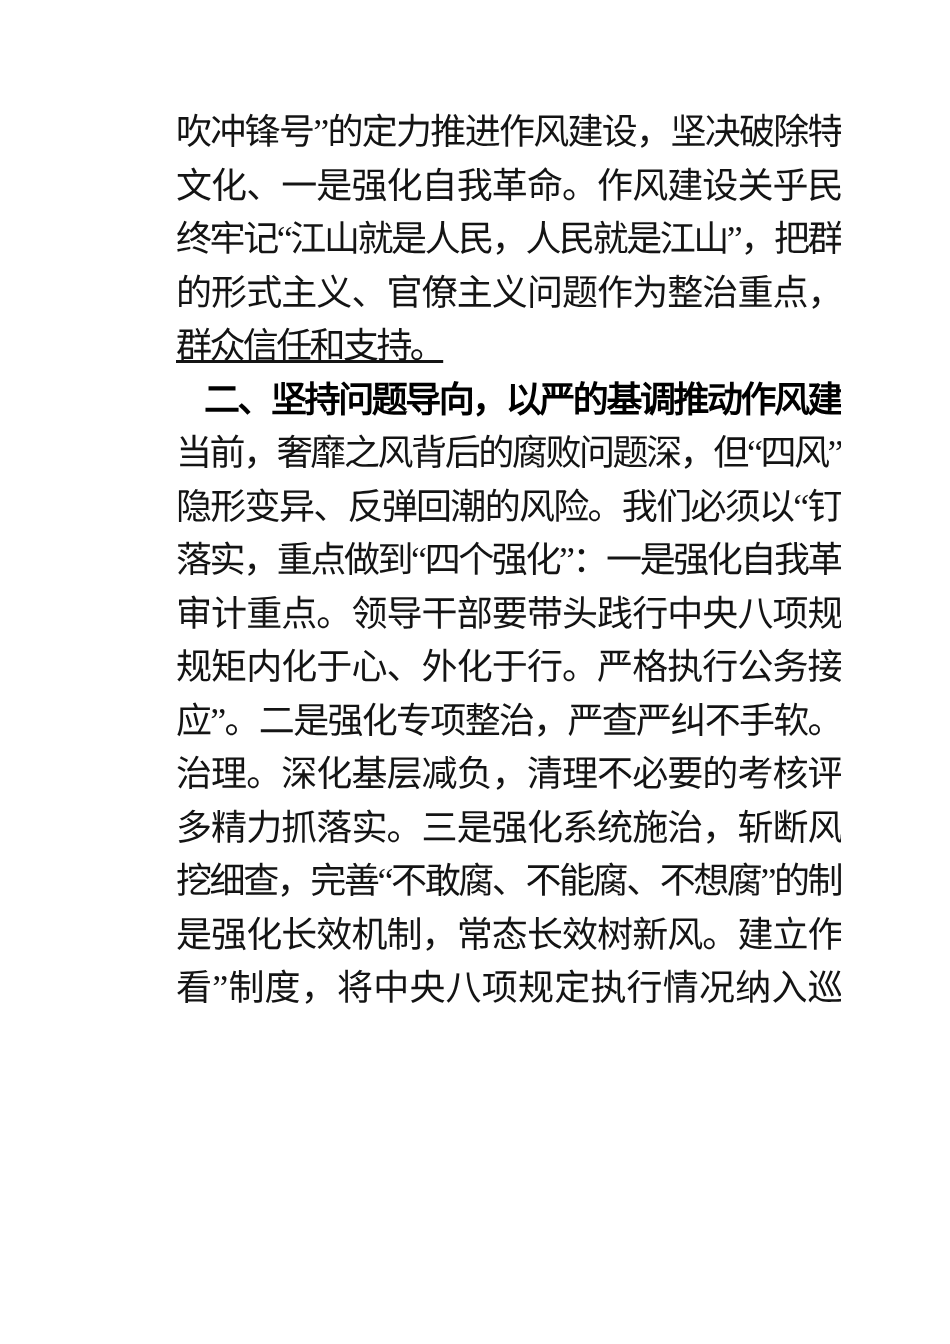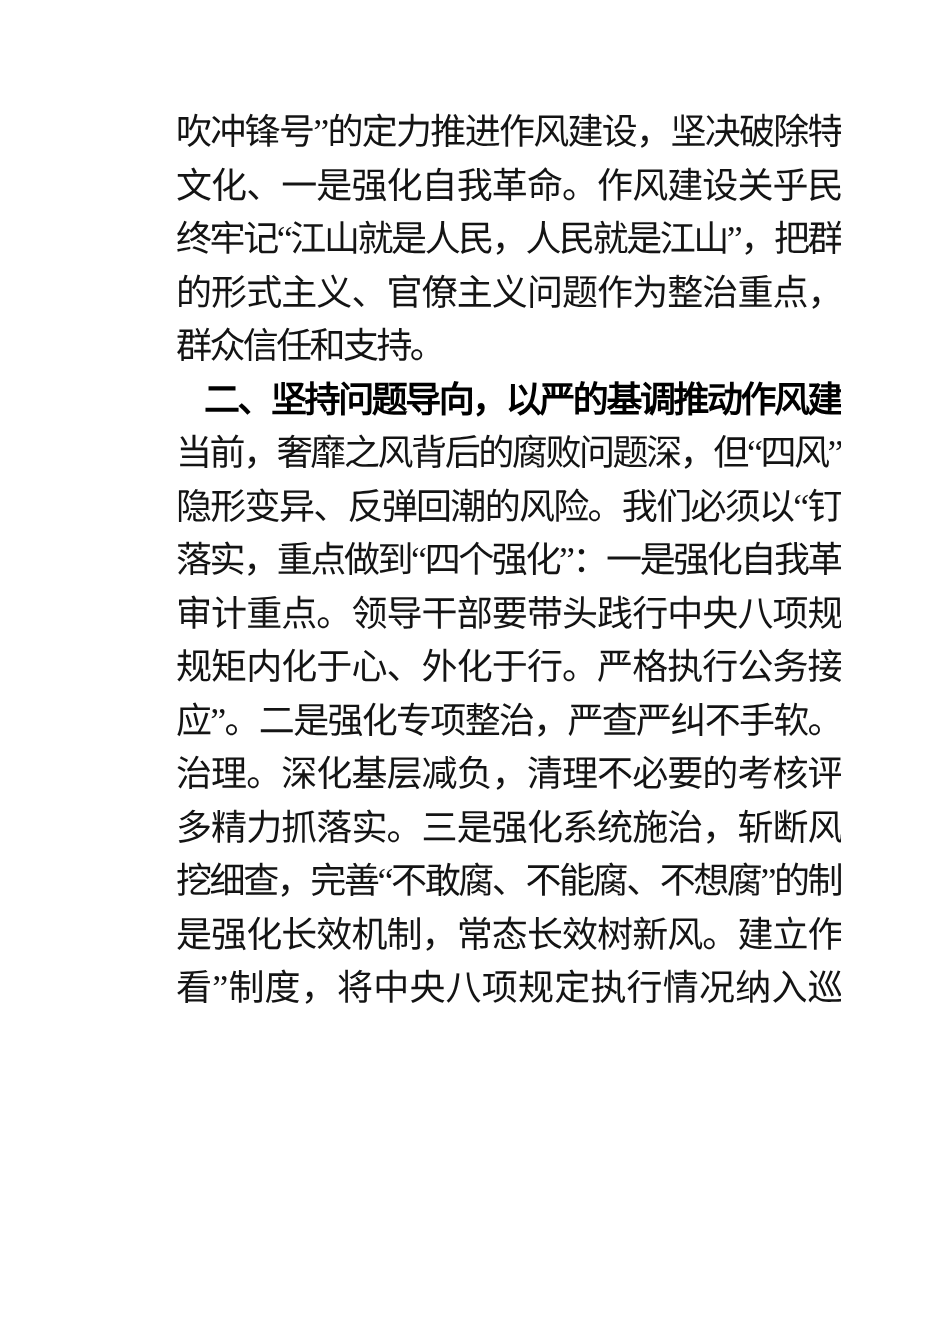--- a/index.html
+++ b/index.html
@@ -33,20 +33,21 @@
     letter-spacing: -2.6px;
     color: #141414;
     text-align: justify;
     text-align-last: justify;
     overflow: hidden;
     white-space: normal;
     margin-left: 39px;
   }
   .doc-line.body-end {
     text-align-last: left;
+    text-decoration: underline;
   }
   .doc-line.heading {
     font-weight: bold;
     color: #000000;
     text-indent: 28px;
   }
 </style>
 </head>
 <body>
 

